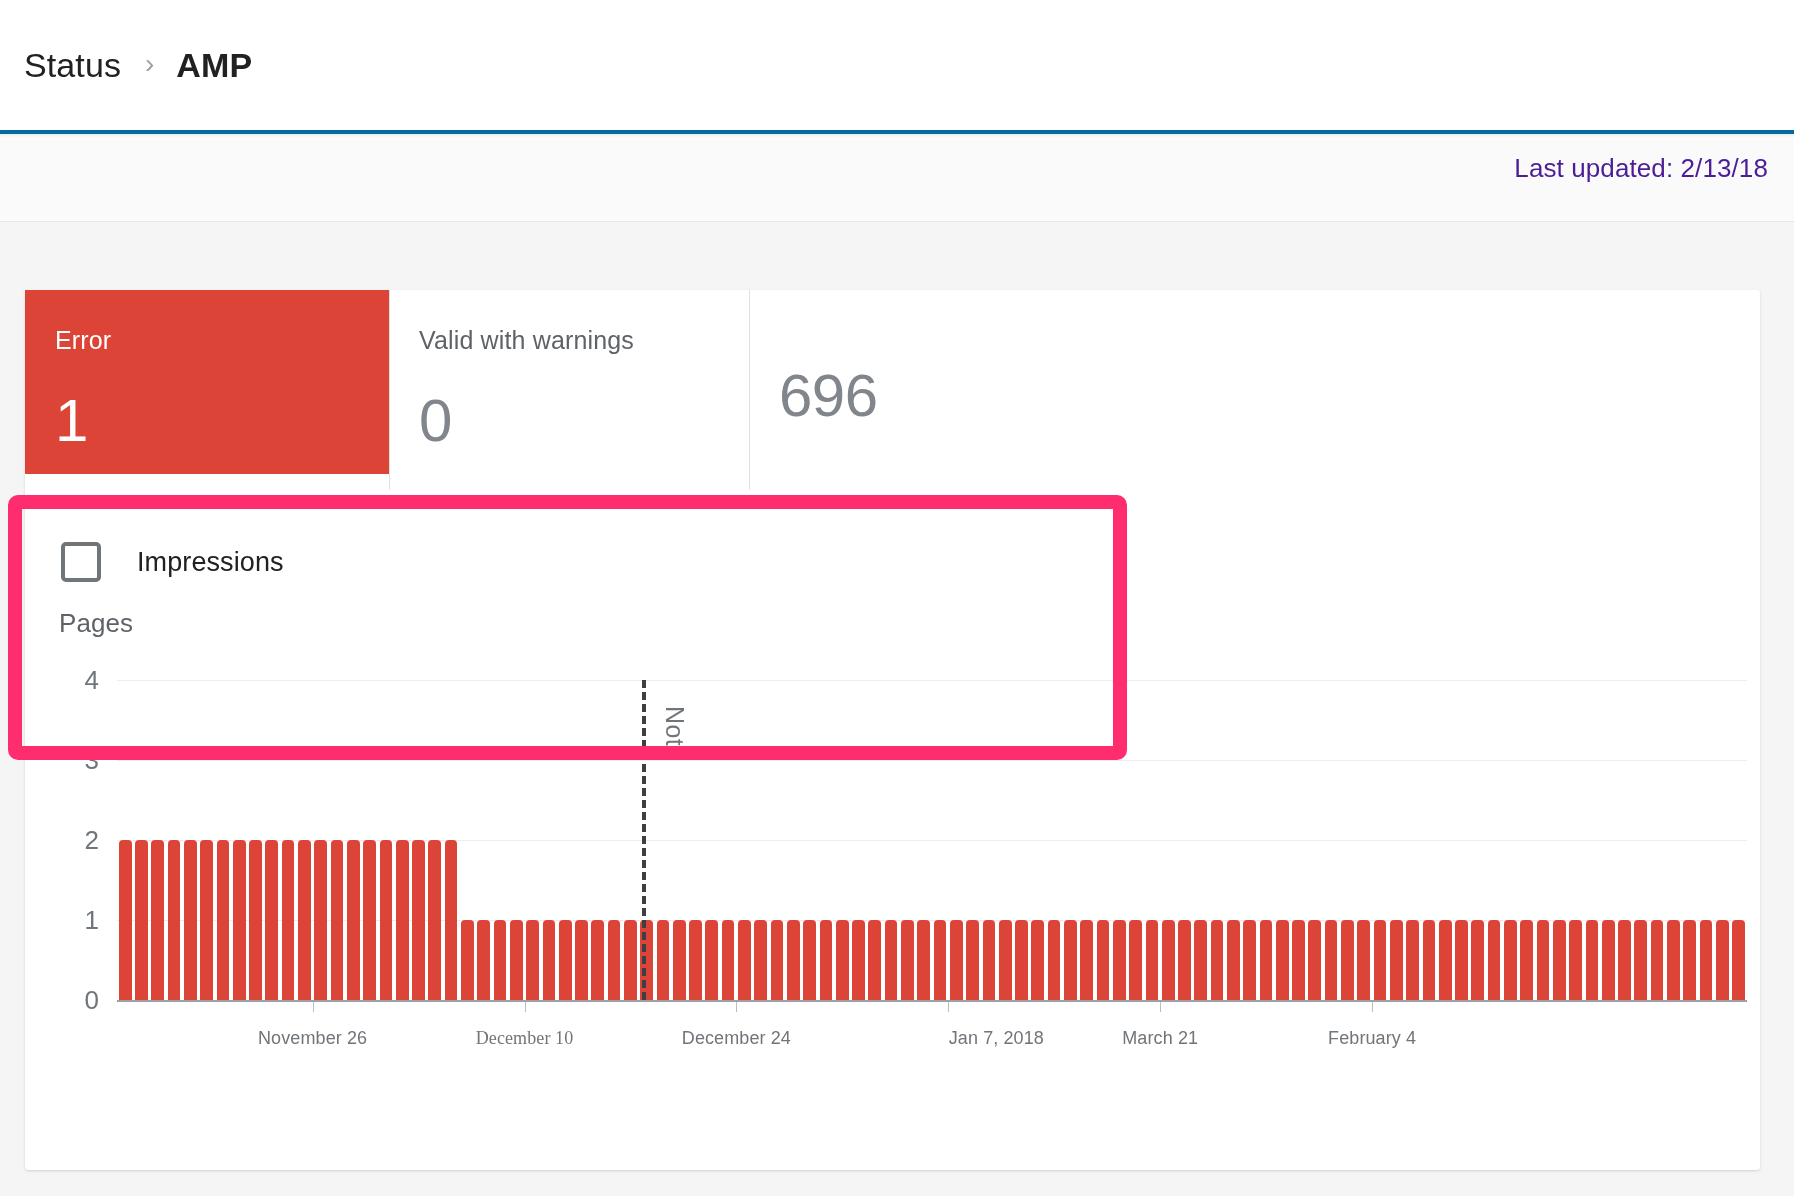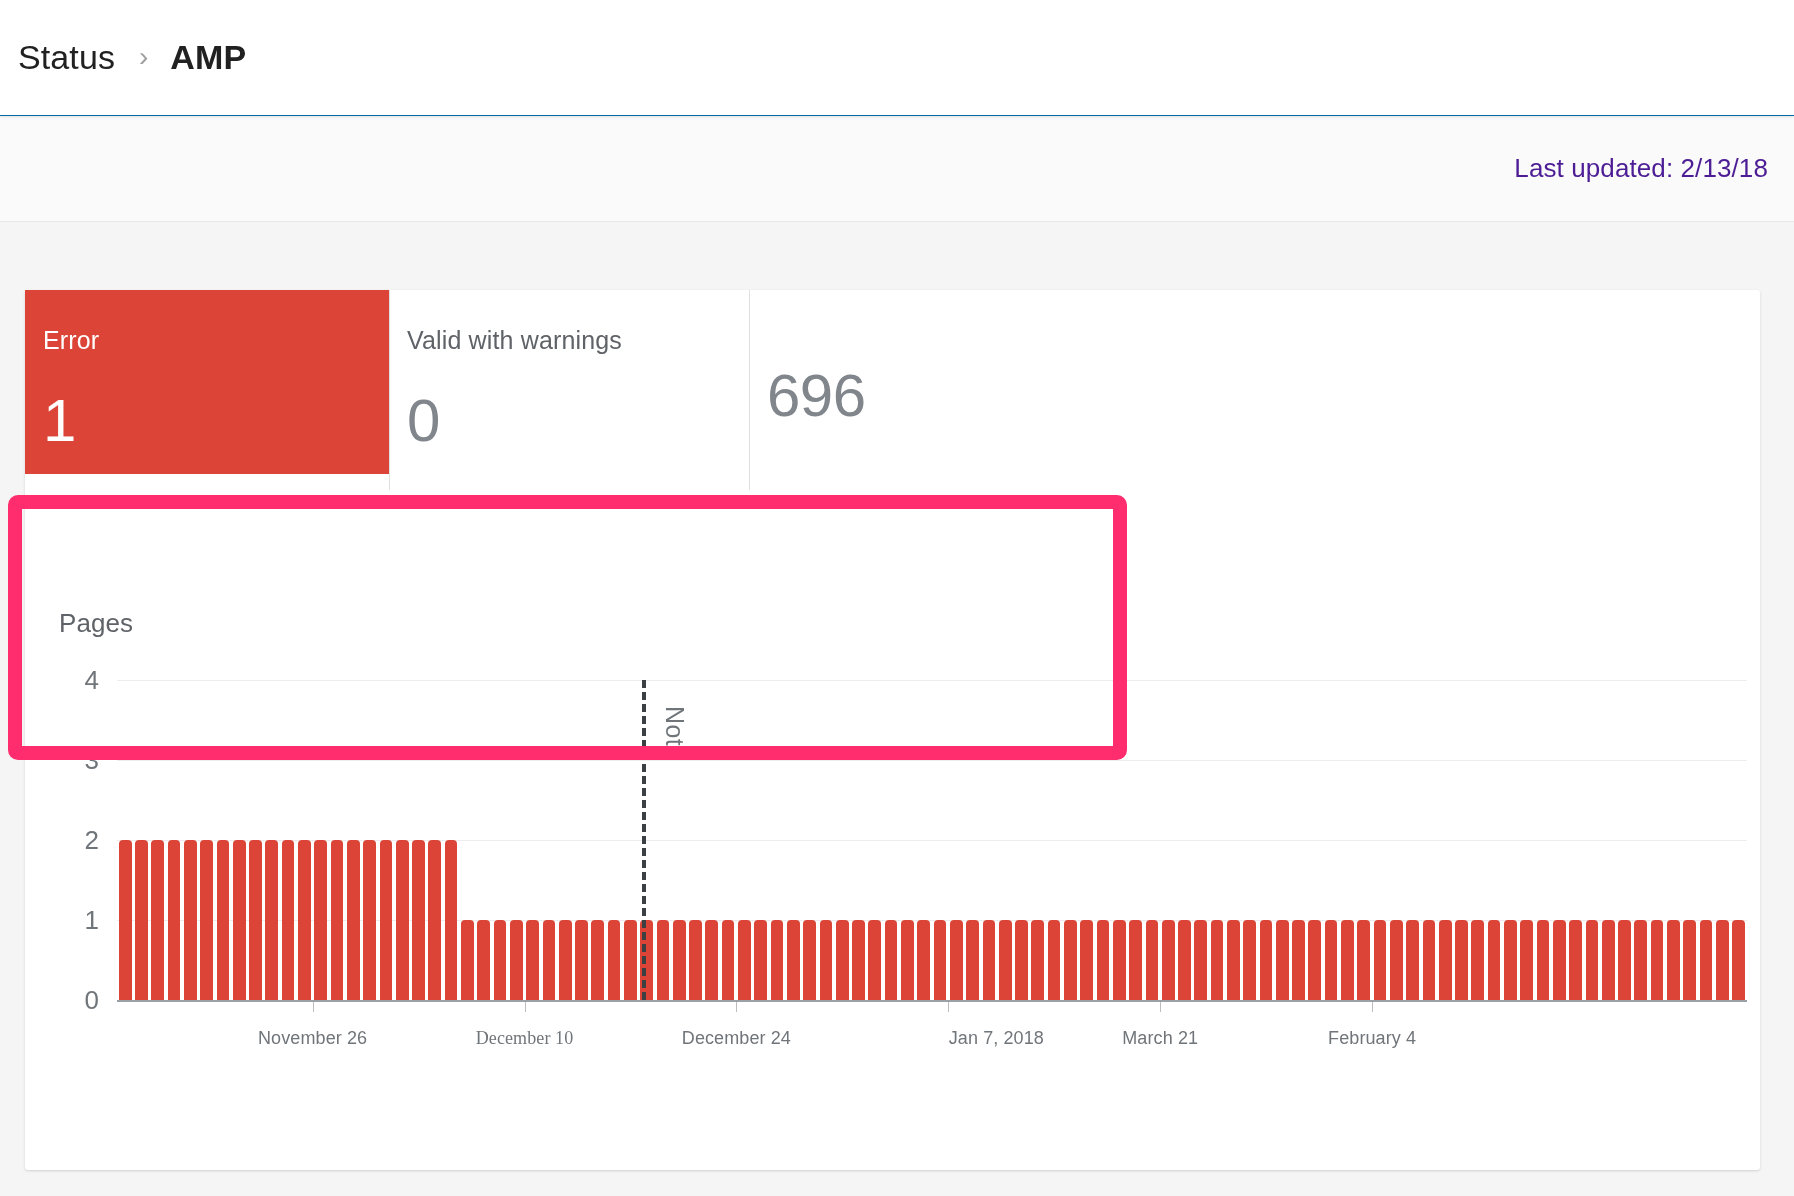--- a/index.html
+++ b/index.html
@@ -10,27 +10,27 @@
     overflow: hidden;
     background: #f5f5f5;
     font-family: "Liberation Sans", sans-serif;
     -webkit-font-smoothing: antialiased;
   }
 
   
   .header-bar {
     position: absolute;
     left: 0; top: 0;
-    width: 1794px; height: 116px;
+    width: 1794px; height: 134px;
     background: #ffffff;
-    border-bottom: 1px solid #0369a1;
+    border-bottom: 4px solid #0369a1;
     box-shadow: 0 1px 3px rgba(0,0,0,0.10);
     display: flex;
     align-items: center;
-    padding-left: 18px;
+    padding-left: 24px;
     z-index: 5;
   }
   .breadcrumb { display: flex; align-items: center; }
   .crumb-root {
     font-size: 34px;
     color: #212121;
     font-weight: 400;
     letter-spacing: 0.1px;
   }
   .crumb-sep {
@@ -87,21 +87,21 @@
   .status-row {
     position: absolute;
     left: 0; top: 0;
     width: 1110px; height: 228px;
     display: flex;
     background: #ffffff;
   }
   .status-card {
     position: relative;
     height: 184px;
-    padding: 38px 0 0 18px;
+    padding: 38px 0 0 30px;
     background: #ffffff;
   }
   .status-card.error-card {
     width: 364px;
     background: #db4437;
   }
   .status-card.warn-card  { width: 360px; }
   .status-card.valid-card { width: 386px; }
   .status-card.warn-card::after,
   .status-card.valid-card::after {
@@ -275,20 +275,24 @@
       </div>
       <div class="status-card warn-card">
         <div class="card-label">Valid with warnings</div>
         <div class="card-value">0</div>
       </div>
       <div class="status-card valid-card">
         <div class="card-value">696</div>
       </div>
     </div>
 
+    <div class="impressions-row">
+      <div class="checkbox-shape"></div>
+      <span class="impressions-label">Impressions</span>
+    </div>
 
     <div class="chart-wrap">
       <div class="chart-axis-title">Pages</div>
 
       <div class="plot">
         <div id="gridlines">
             <div class="gridline baseline" style="top: 100%;">
               <span class="ytick">0</span>
             </div>
             <div class="gridline" style="top: 75%;">

